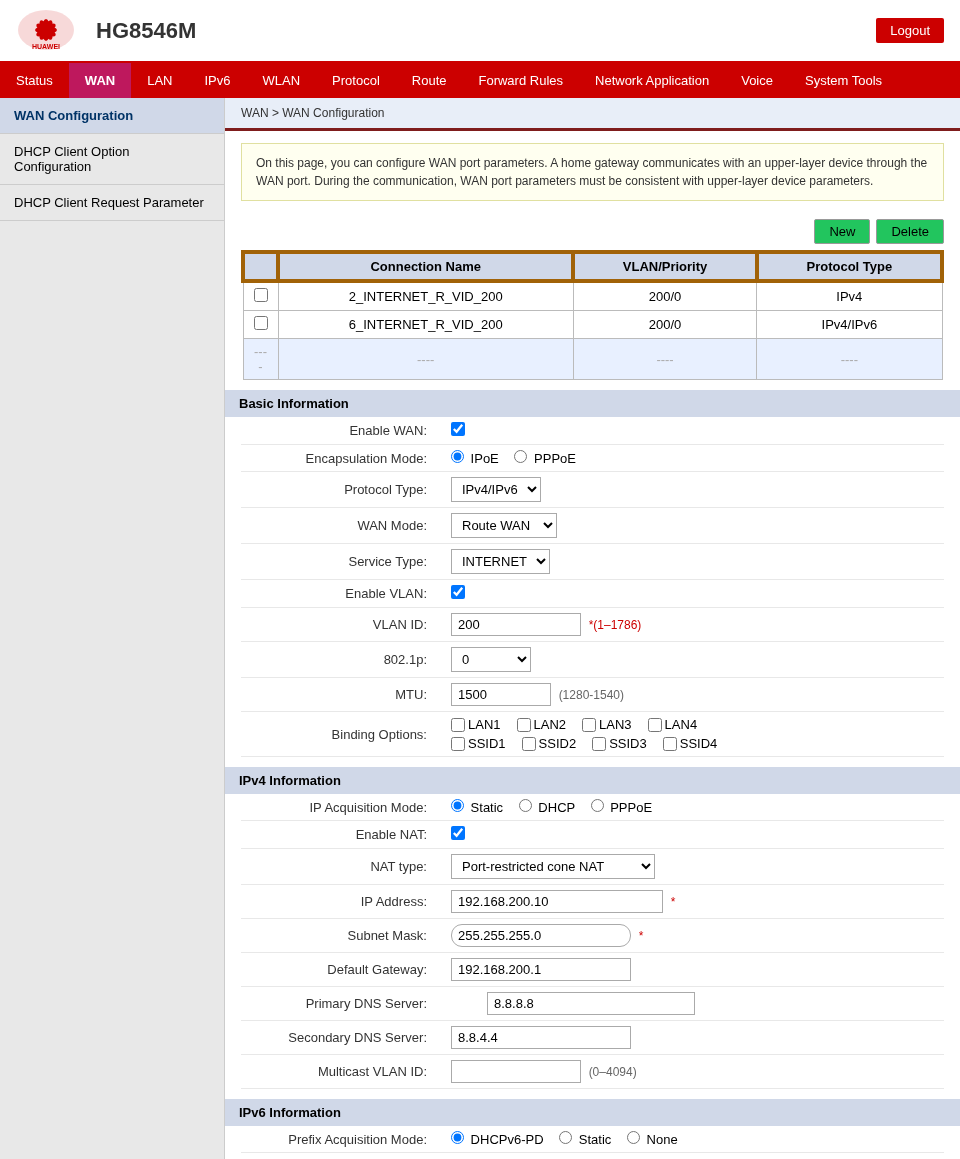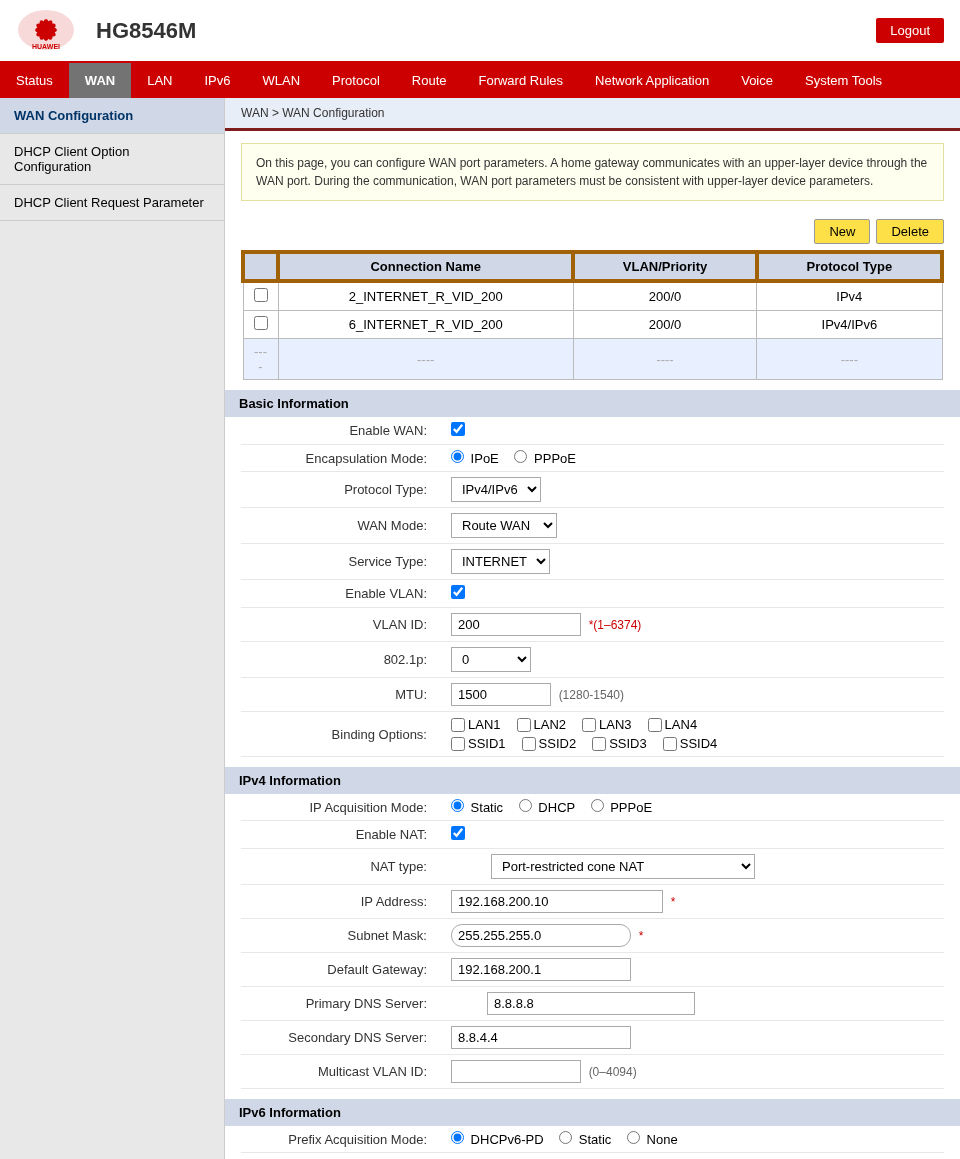--- a/index.html
+++ b/index.html
@@ -8,42 +8,42 @@
     
     .header { display: flex; align-items: center; background: white; border-bottom: 2px solid #cc0000; padding: 8px 16px; }
     .logo-area { display: flex; align-items: center; gap: 10px; margin-right: 20px; }
     .logo-svg { width: 60px; height: 45px; }
     .device-name { font-size: 22px; font-weight: bold; color: #333; }
     .logout-btn { margin-left: auto; background: #cc0000; color: white; border: none; padding: 5px 14px; cursor: pointer; font-size: 13px; border-radius: 2px; }
 
     
     .nav { background: #cc0000; display: flex; align-items: center; }
     .nav a { color: white; text-decoration: none; padding: 10px 16px; font-size: 13px; display: block; }
-    .nav a.active { background: #737373; font-weight: bold; }
+    .nav a.active { background: #be185d; font-weight: bold; }
 
     
     .main-layout { display: flex; min-height: calc(100vh - 95px); }
 
     
     .sidebar { width: 225px; background: #e8e8e8; border-right: 1px solid #ccc; flex-shrink: 0; }
     .sidebar-item { padding: 10px 14px; border-bottom: 1px solid #ccc; cursor: pointer; font-size: 13px; }
     .sidebar-item.active { background: #d0d8e8; font-weight: bold; color: #003366; }
 
     
     .content { flex: 1; padding: 0; background: white; }
 
     
     .breadcrumb { background: #e8eef8; padding: 8px 16px; font-size: 12px; color: #333; border-bottom: 3px solid #7f1d1d; }
 
     
     .info-box { margin: 12px 16px; background: #fffff0; border: 1px solid #e0e0a0; padding: 10px 14px; font-size: 12px; color: #333; line-height: 1.5; }
 
     
     .table-toolbar { display: flex; justify-content: flex-end; gap: 6px; padding: 6px 16px; }
-    .btn { padding: 4px 14px; font-size: 13px; border: 1px solid #999; background: #fde047; cursor: pointer; border-radius: 2px; }
+    .btn { padding: 4px 14px; font-size: 13px; border: 1px solid #999; background: #22c55e; cursor: pointer; border-radius: 2px; }
 
     
     .config-table { width: 100%; border-collapse: collapse; margin: 0 0 8px 0; font-size: 13px; }
     .config-table th { background: #d0d8e8; border: 4px solid #a16207; padding: 5px 10px; text-align: center; font-weight: bold; }
     .config-table td { border: 1px solid #bbb; padding: 5px 10px; text-align: center; }
     .config-table tr.placeholder td { background: #e8f0ff; color: #aaa; }
     .config-table-wrap { padding: 0 16px; }
 
     
     .section-header { background: #d0d8e8; padding: 6px 14px; font-weight: bold; font-size: 13px; margin-top: 10px; }
@@ -207,21 +207,21 @@
           </td>
         </tr>
         <tr>
           <td>Enable VLAN:</td>
           <td><input type="checkbox" checked="" style=""></td>
         </tr>
         <tr>
           <td>VLAN ID:</td>
           <td>
             <input type="text" value="200" style="width: 130px;">
-            <span class="hint">*(1–6374)</span>
+            <span class="hint">*(1–1786)</span>
           </td>
         </tr>
         <tr>
           <td>802.1p:</td>
           <td>
             <select style="width:80px;">
               <option>0</option><option>1</option><option>2</option><option>3</option>
               <option>4</option><option>5</option><option>6</option><option>7</option>
             </select>
           </td>
@@ -274,21 +274,21 @@
             </label>
           </td>
         </tr>
         <tr>
           <td>Enable NAT:</td>
           <td><input type="checkbox" checked="" style=""></td>
         </tr>
         <tr>
           <td>NAT type:</td>
           <td>
-            <select style="width:264px;margin-left:40px;">
+            <select style="width:204px;">
               <option>Port-restricted cone NAT</option>
               <option>Full cone NAT</option>
               <option>Restricted cone NAT</option>
             </select>
           </td>
         </tr>
         <tr>
           <td>IP Address:</td>
           <td>
             <input type="text" value="192.168.200.10" style="width: 212px;">

